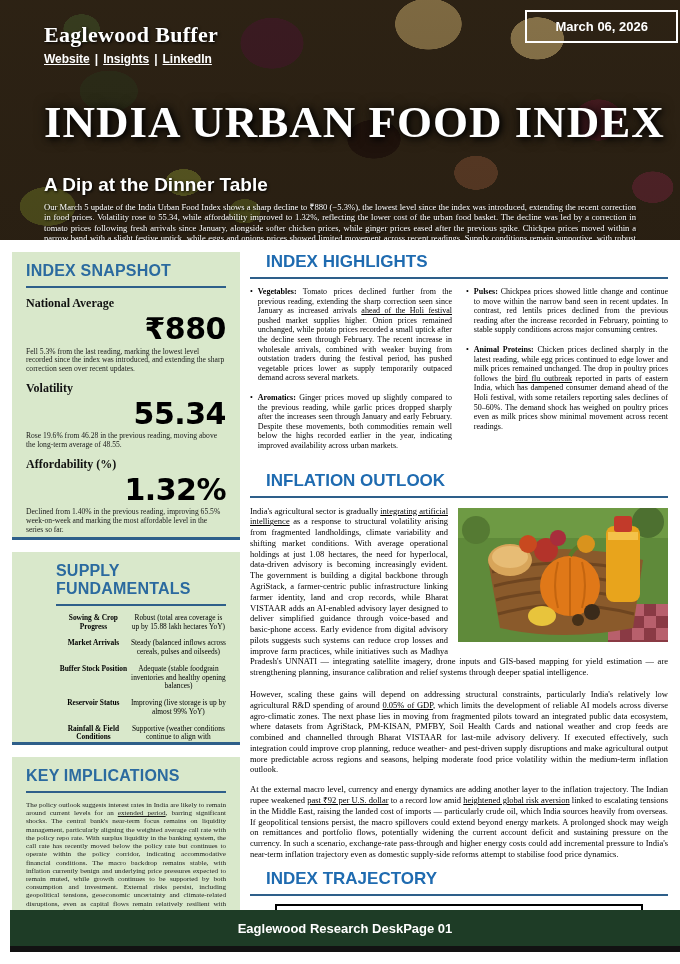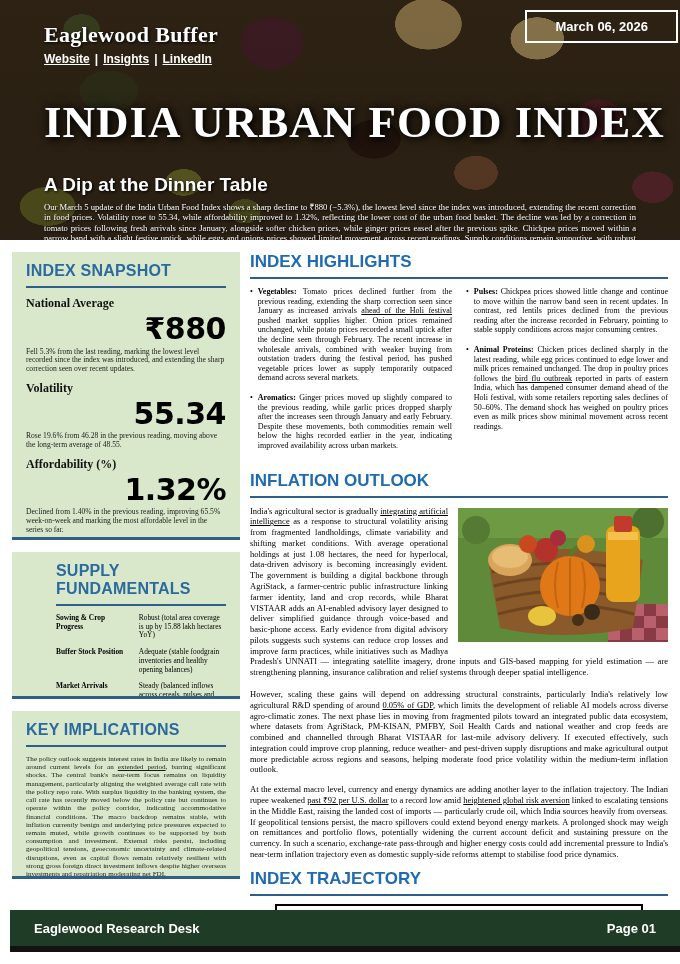--- a/index.html
+++ b/index.html
@@ -43,57 +43,57 @@
   .sidebar { width:228px; flex:none; }
   .main { flex:1; min-width:0; }
 
   
   .sbox { background:#d9e8cb; border-bottom:3px solid #2e5f8a; padding:10px 14px 8px 14px;
     margin-bottom:12px; overflow:hidden; }
   .sbox h2 { font-family:"Liberation Sans", sans-serif; font-size:16px; font-weight:bold;
     color:#2b6a9f; letter-spacing:.2px; }
   .srule { height:2px; background:#2e5f8a; margin:6px 0 8px 0; }
   .box-snapshot { height:288px; }
-  .box-supply { height:147px;padding-left:44px; }
+  .box-supply { height:193px;padding-left:44px; }
   .box-implications { height:168px; }
 
   .metric { margin-bottom:7px; }
   .metric .mlabel { font-size:12px; font-weight:bold; color:#111; }
   .metric .mvalue { font-family:"DejaVu Sans", sans-serif; font-size:30px; font-weight:bold;
     color:#000; line-height:1.05; margin:2px 0 3px 0; letter-spacing:-.5px;text-align:right; }
   .metric .mnote { font-size:7.6px; line-height:1.15; color:#1a1a1a; }
 
-  .srow { display:flex; gap:8px; margin-bottom:8px; }
+  .srow { display:flex; margin-bottom:8px;text-align:center; }
   .srow .sl { width:44%; flex:none; font-size:7.4px; font-weight:bold; line-height:1.18; }
   .srow .sv { flex:1; font-size:7.4px; line-height:1.18; }
 
   .implications-body { font-size:7.1px; line-height:1.16; text-align:justify; color:#1a1a1a; }
 
   
-  .mhead { font-family:"Liberation Sans", sans-serif; font-size:17px; font-weight:bold; color:#1f6bb0; }
+  .mhead { font-family:"Liberation Sans", sans-serif; font-size:17px; font-weight:bold; color:#1f6bb0;margin-left:16px; }
   .mrule { height:2px; background:#2e5f8a; margin:5px 0 8px 0; }
   .hl-cols { display:flex; gap:14px; margin-bottom:10px; }
   .hl-col { flex:1; min-width:0; }
   .hl-item { display:flex; gap:5px; margin-bottom:10px; }
   .hl-bullet { flex:none; font-size:8px; line-height:1.3; }
   .hl-text { font-size:8px; line-height:1.2; text-align:justify; }
   .hl-term { font-weight:bold; }
   .u { text-decoration:underline; }
 
   .outlook-p { font-size:8.5px; line-height:1.27; text-align:justify; margin-bottom:9px; }
   .outlook-top { overflow:hidden; margin-bottom:2px; }
   .basket-photo { float:right; width:210px; height:134px; margin:2px 0 6px 10px; display:block; }
 
   .chart-wrap { width:368px; margin:2px auto 0 auto; border:2px solid #000; padding:2px 4px; background:#fff; }
   .chart-wrap svg { display:block; width:100%; }
 
   
   .footer { margin-left:10px; height:36px; background:#1e3c26; color:#fff;
     font-family:"Liberation Sans", sans-serif; font-size:13px; font-weight:bold;
-    display:flex; align-items:center; justify-content:space-between; padding:0 24px; }
+    display:flex; align-items:center; justify-content:center; padding:0 24px; }
   .footer-strip { margin-left:10px; height:6px; background:#121212; }
 </style>
 </head>
 <body>
 
 <div class="page">
 
   <div class="hero">
     <div class="hero-inner">
       <div class="brand">Eaglewood Buffer</div>
@@ -133,26 +133,26 @@
       </div>
 
       <div class="sbox box-supply">
         <h2>SUPPLY FUNDAMENTALS</h2>
         <div class="srule"></div>
         <div class="srow">
           <div class="sl">Sowing &amp; Crop Progress</div>
           <div class="sv">Robust (total area coverage is up by 15.88 lakh hectares YoY)</div>
         </div>
         <div class="srow">
+          <div class="sl">Market Arrivals</div>
+          <div class="sv">Steady (balanced inflows across cereals, pulses and oilseeds)</div>
+        </div>
+        <div class="srow">
           <div class="sl">Buffer Stock Position</div>
           <div class="sv">Adequate (stable foodgrain inventories and healthy opening balances)</div>
-        </div>
-        <div class="srow">
-          <div class="sl">Market Arrivals</div>
-          <div class="sv">Steady (balanced inflows across cereals, pulses and oilseeds)</div>
         </div>
         <div class="srow">
           <div class="sl">Reservoir Status</div>
           <div class="sv">Improving (live storage is up by almost 99% YoY)</div>
         </div>
         <div class="srow">
           <div class="sl">Rainfall &amp; Field Conditions</div>
           <div class="sv">Supportive (weather conditions continue to align with prevailing seasonal patterns)</div>
         </div>
       </div>

